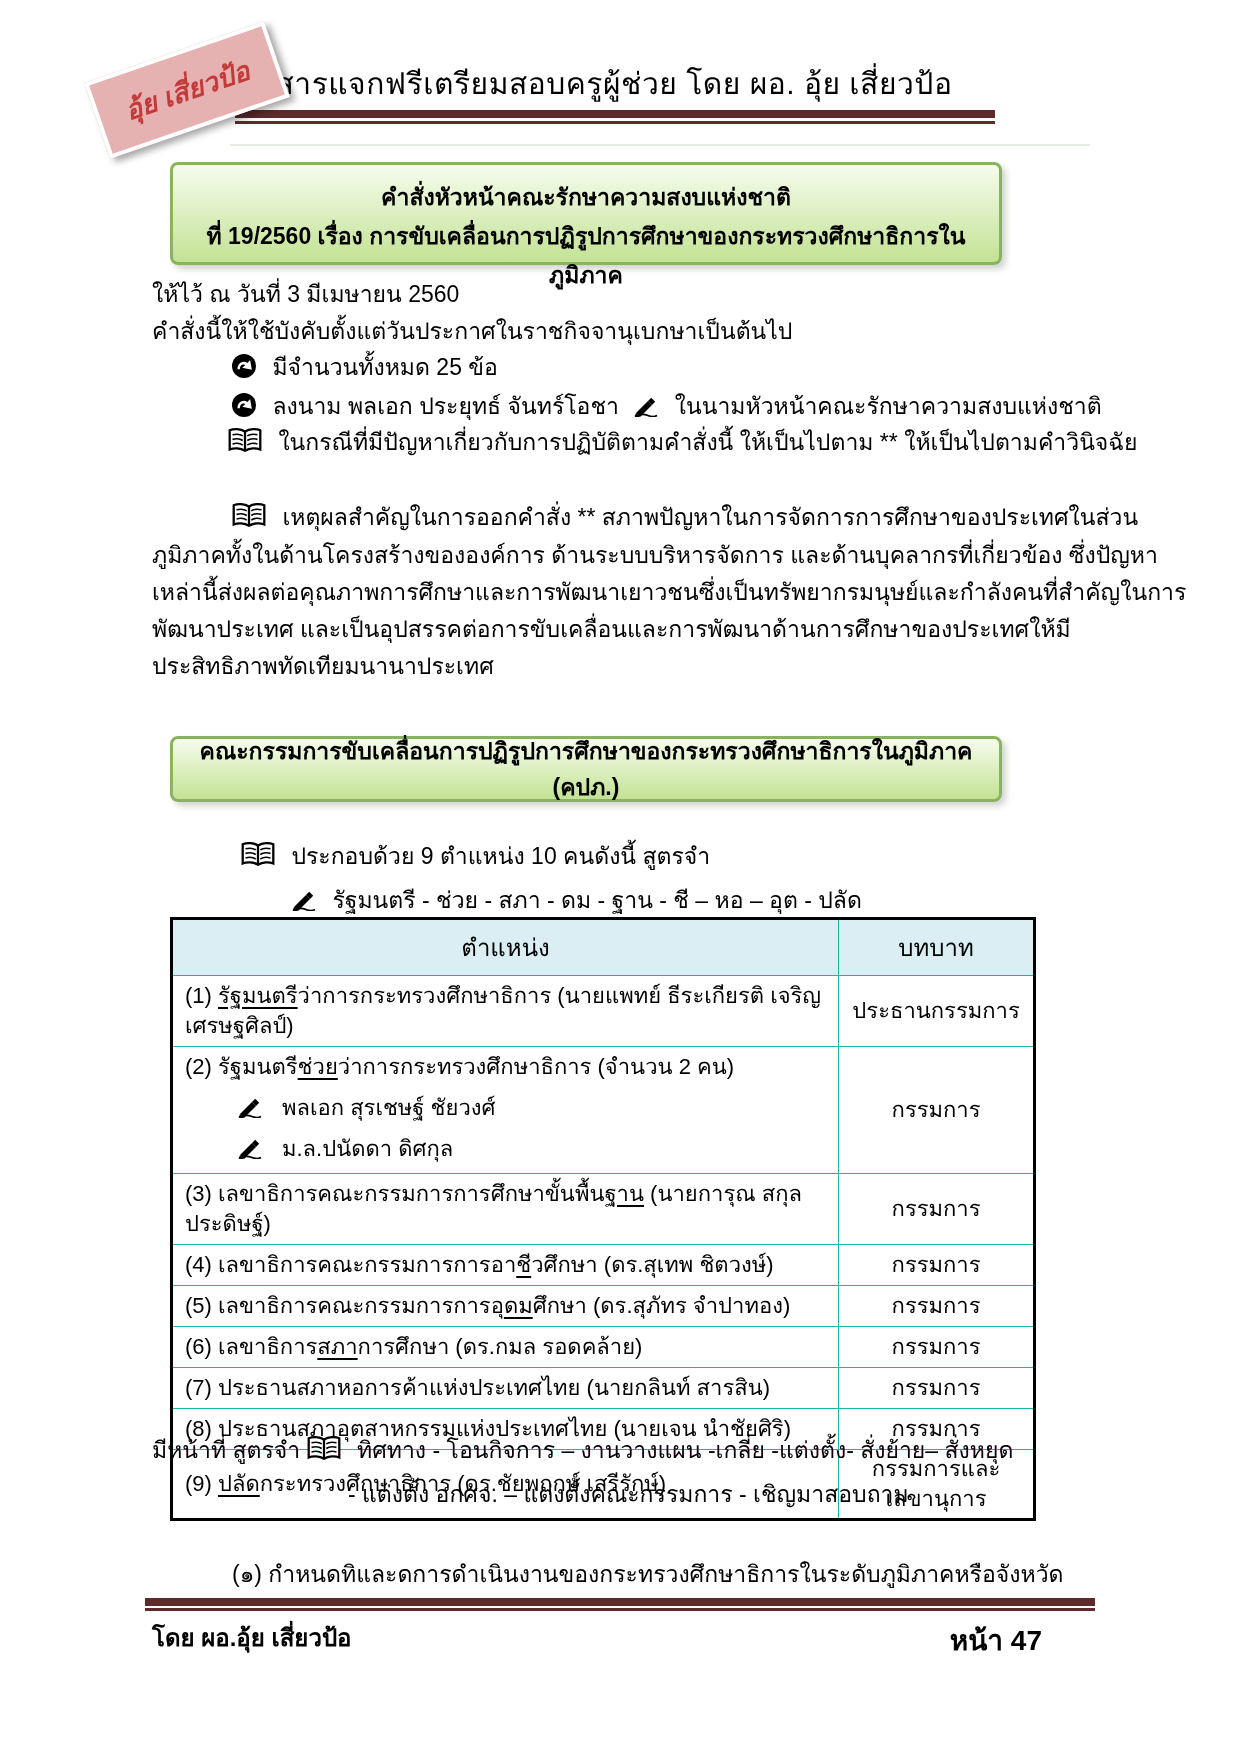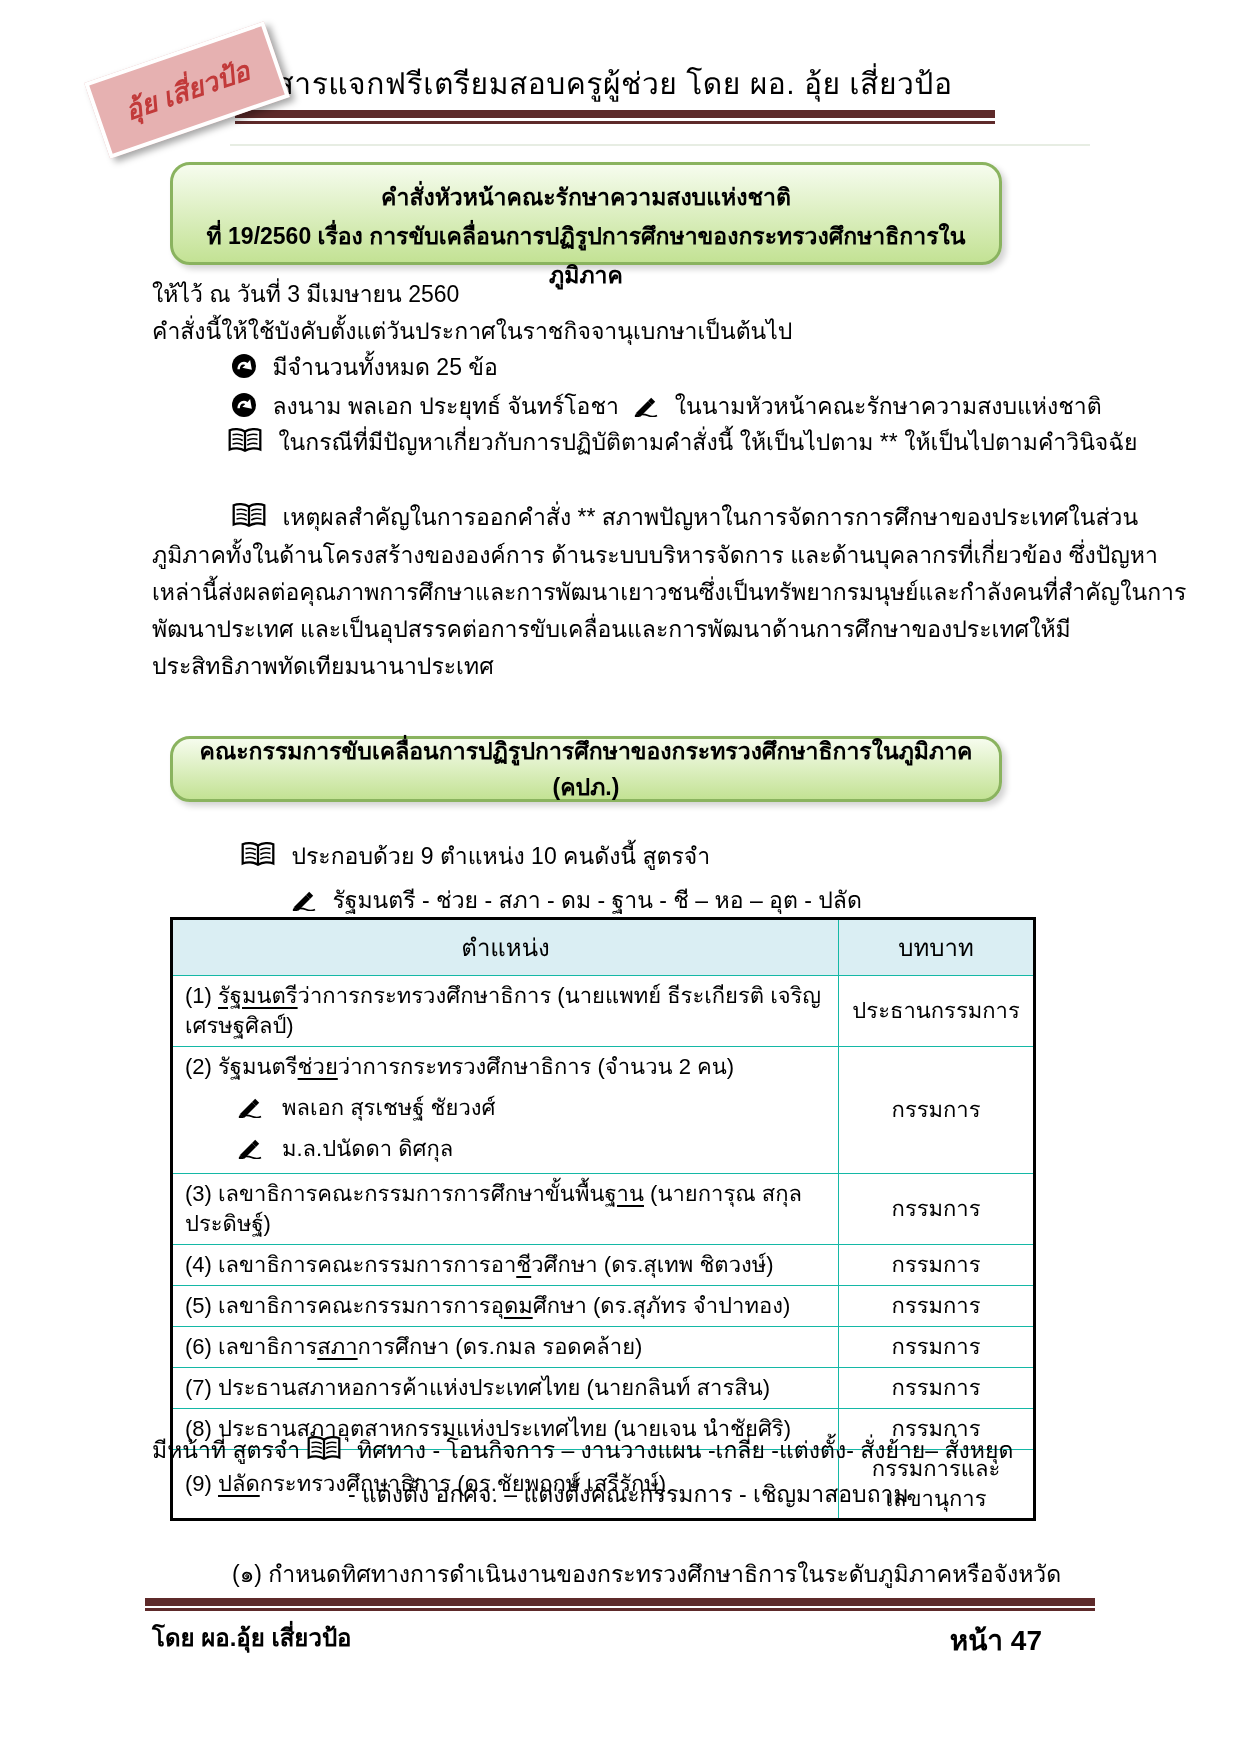--- a/index.html
+++ b/index.html
@@ -27,21 +27,21 @@
     text-align:center; font-size:30px; letter-spacing:0.5px;
   }
   .header-rule { position:absolute; left:235px; top:110px; width:760px; z-index:1; }
   .header-rule .thick { height:8px; background:#5e2a2a; }
   .header-rule .thin  { height:3px; background:#5e2a2a; margin-top:3px; }
   .faint-line { position:absolute; left:230px; top:144px; width:860px; height:2px; background:#e7ede3; }
 
   
   .green-box {
     position:absolute; left:170px; width:832px;
-    border:3px solid #8ab35f; border-radius:20px;
+    border:3px solid #8ab35f; border-radius:8px;
     background:linear-gradient(#f6fcee, #c3e294);
     box-shadow:4px 4px 6px rgba(0,0,0,0.18);
     text-align:center; font-weight:bold; font-size:23px;
   }
   #box1 { top:162px; height:103px; padding-top:13px; line-height:39px; }
   #box2 { top:736px; height:66px; display:flex; align-items:center; justify-content:center; }
 
   
   .line { position:absolute; font-size:23px; white-space:nowrap; }
   .icn { display:inline-block; vertical-align:-3px; margin-right:10px; }
@@ -255,21 +255,21 @@
     <span class="b">มีหน้าที่  สูตรจำ</span>
   <svg class="icn" width="34" height="25" viewBox="0 0 30 22">
         <path d="M15 3 C11 0.5 5 0.5 1.5 2 V19 C5 17.5 11 17.5 15 20 C19 17.5 25 17.5 28.5 19 V2 C25 0.5 19 0.5 15 3 Z" fill="#fff" stroke="#000" stroke-width="2"></path>
         <path d="M15 3 V20" stroke="#000" stroke-width="2"></path>
         <path d="M4 6 C8 5 11 5.5 13 7 M4 10 C8 9 11 9.5 13 11 M4 14 C8 13 11 13.5 13 15 M17 7 C19 5.5 22 5 26 6 M17 11 C19 9.5 22 9 26 10 M17 15 C19 13.5 22 13 26 14" stroke="#000" stroke-width="1.4" fill="none"></path>
       </svg>
 <span class="b">ทิศทาง - โอนกิจการ – งานวางแผน -เกลี่ย -แต่งตั้ง- สั่งย้าย– สั่งหยุด</span>
   </div>
   <div class="line b" style="left:348px; top:1476px;">- แต่งตั้ง อกศจ. – แต่งตั้งคณะกรรมการ - เชิญมาสอบถาม</div>
   <div class="line" style="left:232px; top:1556px;">
-    <span>(๑) </span><span class="b">กำหนดทิศทาง</span><span>การดำเนินงานของกระทรวงศึกษาธิการ</span><span class="b">ในระดับภูมิภาคหรือจังหวัด</span>
+    <span>(๑) </span><span class="b">กำหนดทิและด</span><span>การดำเนินงานของกระทรวงศึกษาธิการ</span><span class="b">ในระดับภูมิภาคหรือจังหวัด</span>
   </div>
 
   <div class="footer-rule">
     <div class="thick"></div>
       <div class="thin"></div>
   </div>
   <div class="footer-left">โดย  ผอ.อุ้ย เสี่ยวป้อ</div>
   <div class="footer-right">หน้า 47</div>
 
 </div>

